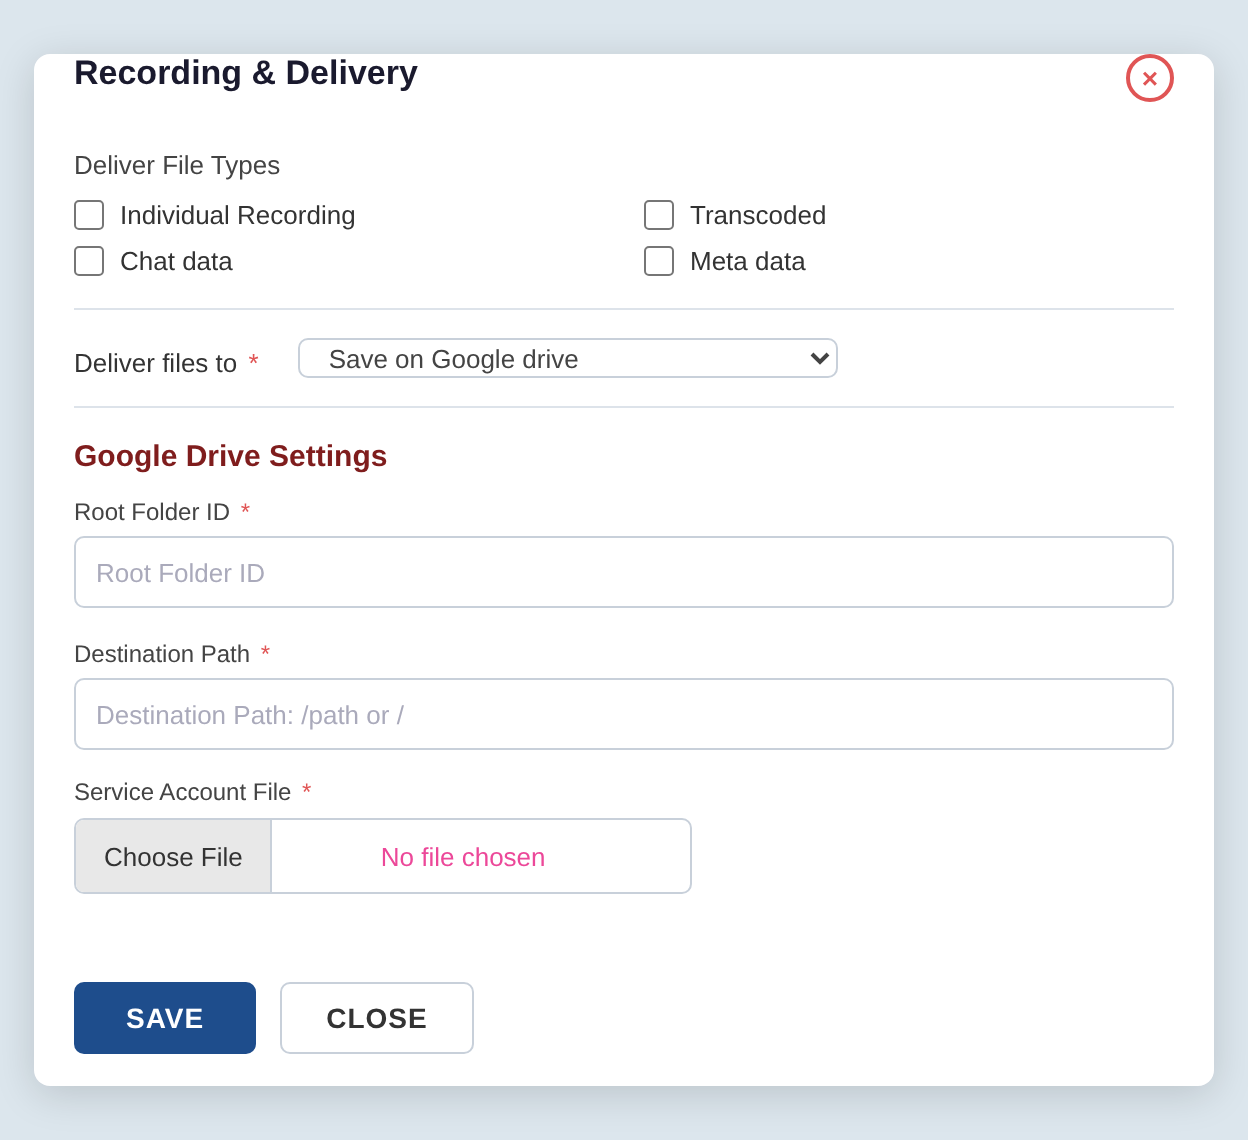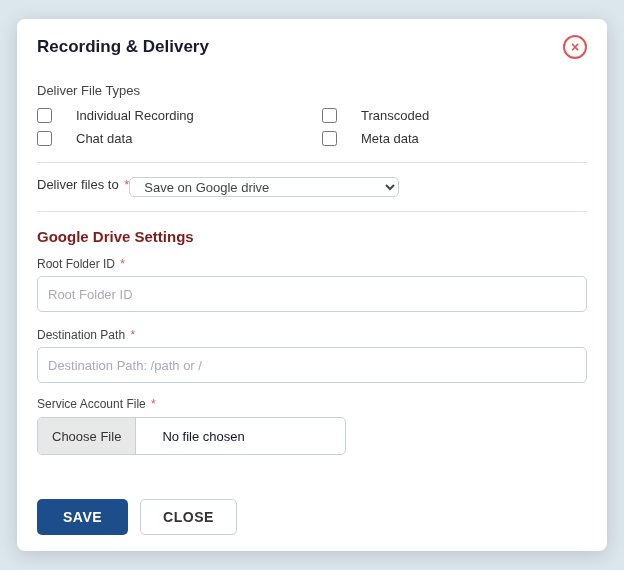--- a/index.html
+++ b/index.html
@@ -32,23 +32,22 @@
       background: #fff;
       border-radius: 8px;
       width: 590px;
       padding: 0;
       box-shadow: 0 4px 20px rgba(0,0,0,0.15);
       position: relative;
     }
 
     .modal-header {
       display: flex;
-      align-items: center;
       justify-content: space-between;
-      padding: 16px 20px 12px 20px;
+      padding: 0 20px 12px 20px;
       border-bottom: none;
     }
 
     .modal-title {
       font-size: 17px;
       font-weight: 700;
       color: #1a1a2e;
     }
 
     .close-icon-btn {
@@ -81,21 +80,21 @@
     .checkbox-grid {
       display: grid;
       grid-template-columns: 1fr 1fr;
       gap: 8px 20px;
       margin-bottom: 16px;
     }
 
     .checkbox-item {
       display: flex;
       align-items: center;
-      gap: 24px;
+      gap: 8px;
       font-size: 13px;
       color: #333;
       cursor: pointer;
     }
 
     .checkbox-item input[type="checkbox"] {
       width: 15px;
       height: 15px;
       accent-color: #2563eb;
       cursor: pointer;
@@ -103,22 +102,22 @@
     }
 
     .divider {
       border: none;
       border-top: 1px solid #dde3ea;
       margin: 4px 0 14px 0;
     }
 
     .deliver-row {
       display: flex;
-      align-items: flex-start;
-      gap: 0;
+      align-items: flex-end;
+      gap: 20px;
       margin-bottom: 6px;
     }
 
     .deliver-label {
       font-size: 13px;
       color: #333;
       font-weight: 500;
       white-space: nowrap;
     }
 
@@ -221,22 +220,23 @@
       font-size: 13px;
       color: #333;
       cursor: pointer;
       white-space: nowrap;
       font-weight: 500;
     }
 
     .file-name {
       padding: 0 10px;
       font-size: 13px;
-      color: #0f172a;
-      background: #fff;
+      color: #ec4899;
+      background: #fff;
+      margin-left: 28px;
     }
 
     .modal-footer {
       display: flex;
       align-items: center;
       gap: 12px;
       padding: 12px 20px 16px 20px;
     }
 
     .btn-save {

